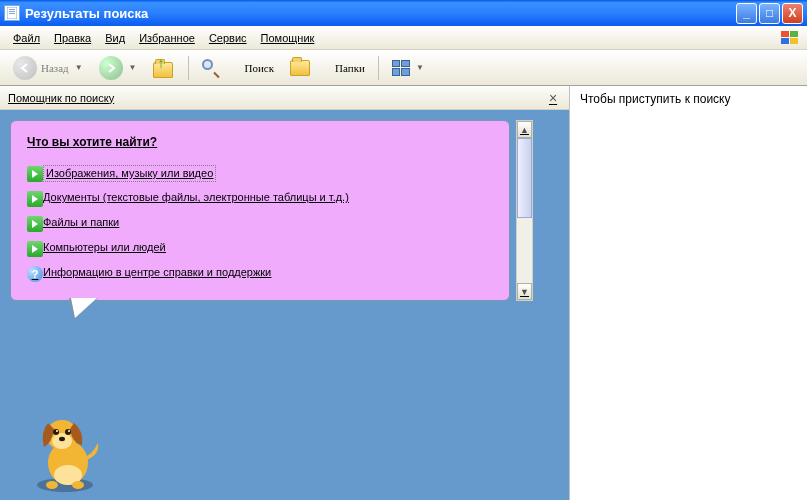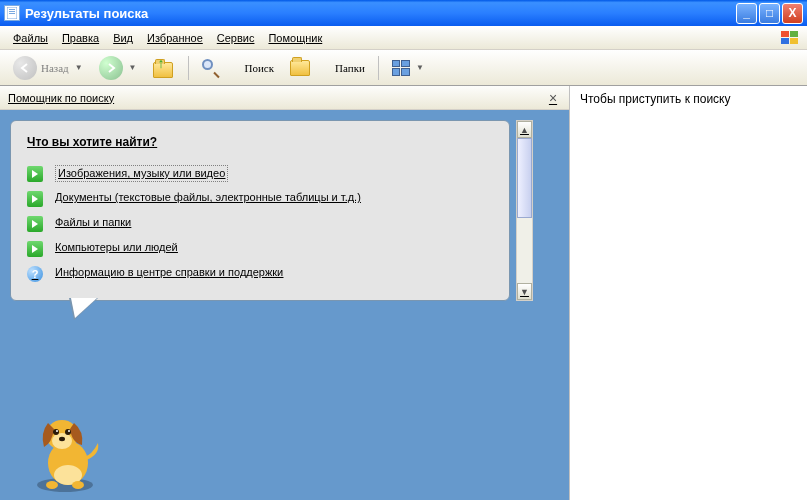--- a/index.html
+++ b/index.html
@@ -26,23 +26,23 @@
 .dd { font-size: 8px; color: #606060; margin-left: 2px; }
 
 .content { display: flex; height: calc(500px - 26px - 24px - 36px); }
 .left-pane { width: 570px; display: flex; flex-direction: column; border-right: 1px solid #c0c0c0; text-decoration: underline; }
 .pane-header { height: 24px; background: linear-gradient(to bottom, #fdfdfb, #ece9d8); border-bottom: 1px solid #d4d0c8; display: flex; align-items: center; padding: 0 8px; }
 .pane-header .ptitle { flex: 1; }
 .pane-header .closex { width:16px; height:16px; text-align:center; cursor:pointer; font-size: 14px; font-family: Arial; color: #555; }
 
 .blue-area { flex: 1; background: #6699cc; padding: 10px 10px 0 10px; position: relative; }
 .balloon-wrap { display: flex; }
-.balloon { background: #e5e5e5; border: 1px solid #7a96b0; border-radius: 6px; padding: 14px 24px 14px 16px; width: 500px; position: relative; }
+.balloon { background: #f0abfc; border: 1px solid #7a96b0; border-radius: 6px; padding: 14px 24px 14px 16px; width: 500px; position: relative; }
 .balloon h3 { font-size: 12px; font-weight: bold; margin-bottom: 12px; }
-.opt { display: flex; align-items: flex-start; gap: 12px; padding: 4px 0; cursor: pointer; }
+.opt { display: flex; align-items: flex-start; gap: 0; padding: 4px 0; cursor: pointer; }
 .opt .oicon { width: 16px; height: 16px; flex-shrink: 0; margin-top: 1px; }
 .opt .olabel { line-height: 1.4; }
 .opt .olabel.dotted { border: 1px dotted #808080; padding: 0 2px; }
 .opt u { text-decoration: underline; }
 
 .sb-track { width: 17px; background: #f0f0e8; border: 1px solid #d4d0c8; display: flex; flex-direction: column; margin-left: 6px; }
 .sb-btn { height: 17px; background: linear-gradient(to bottom, #fff, #e0e0d0); border: 1px solid #b0b0a0; display:flex; align-items:center; justify-content:center; font-size: 9px; color: #505050; cursor: pointer; }
 .sb-thumb { flex: 0 0 80px; background: linear-gradient(to right, #eef0ff, #c8d0ef); border: 1px solid #9aa9d0; margin-top: 0; }
 .sb-track .gap { flex:1; }
 
@@ -89,21 +89,21 @@
     <div class="win-btn">
         <span>□</span>
       </div>
     <div class="win-btn close">
         <span>X</span>
       </div>
   </div>
 </div>
 
 <div class="menubar">
-  <span class="menu-item"><u>Файлы</u></span>
+  <span class="menu-item"><u>Файл</u></span>
   <span class="menu-item"><u>Правка</u></span>
   <span class="menu-item"><u>Вид</u></span>
   <span class="menu-item"><u>Избранное</u></span>
   <span class="menu-item"><u>Сервис</u></span>
   <span class="menu-item"><u>Помощник</u></span>
   <span class="flag">
     <svg width="22" height="18" viewBox="0 0 22 18">
         <rect x="2" y="2" width="8" height="6" fill="#f05030"></rect>
         <rect x="11" y="2" width="8" height="6" fill="#60b040"></rect>
         <rect x="2" y="9" width="8" height="6" fill="#3070e0"></rect>

